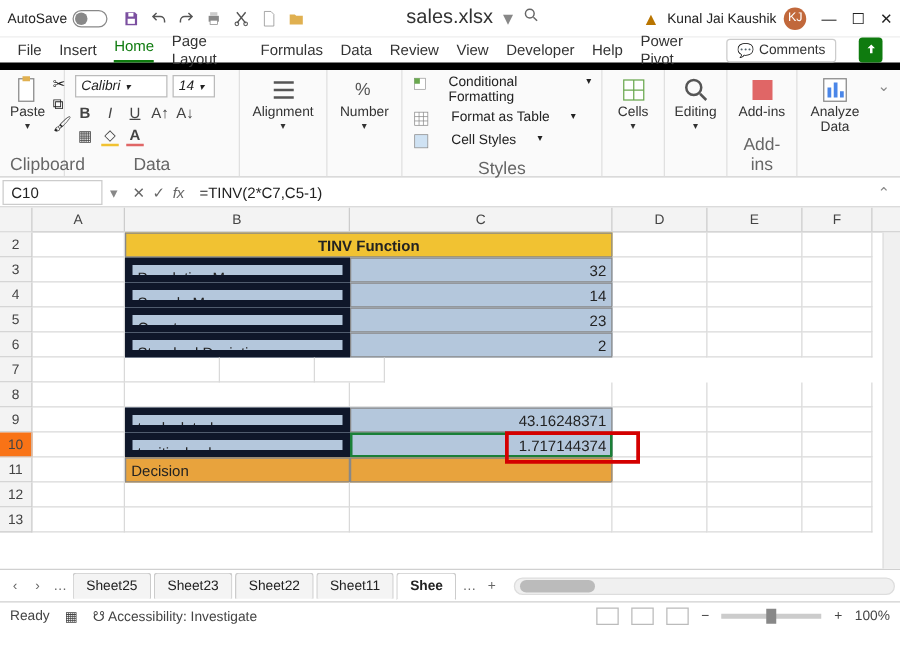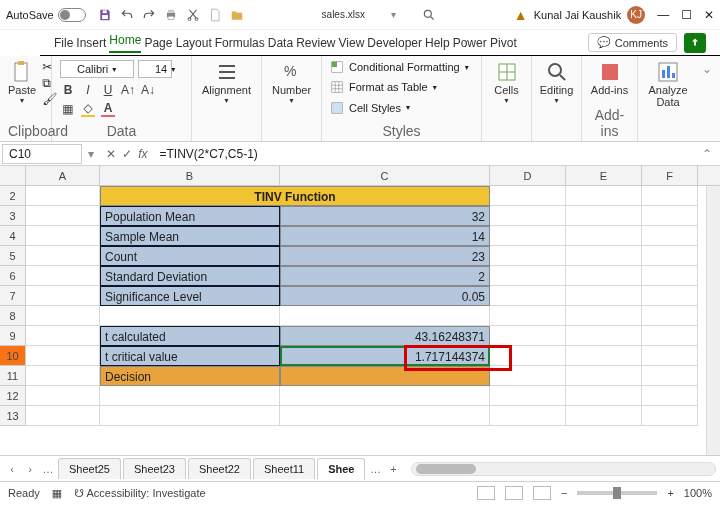--- a/index.html
+++ b/index.html
@@ -5,70 +5,70 @@
   * { box-sizing: border-box; margin: 0; padding: 0; font-family: "Segoe UI", Arial, sans-serif; }
   body { background: #fff; width: 720px; height: 519px; overflow: hidden; position: relative; font-size: 12px; color: #222; }
 
   
   .titlebar { height: 30px; display: flex; align-items: center; background: #fff; border-bottom: 1px solid #eee; padding: 0 6px; gap: 6px; }
   .autosave { display: flex; align-items: center; gap: 4px; font-size: 11px; }
   .toggle { width: 28px; height: 14px; border: 1px solid #888; border-radius: 8px; position: relative; background: #fff; }
   .toggle::after { content:""; width:10px; height:10px; background:#888; border-radius:50%; position:absolute; left:1px; top:1px; }
   .qat { display:flex; gap:8px; margin-left:6px; align-items:center; }
   .qat span, .qat svg { width:14px; height:14px; color:#555; }
-  .titlefile { flex:1; text-align:center; font-size:10px; color:#333; display:flex; justify-content:center; gap:26px; align-items:center;}
+  .titlefile { flex:1; text-align:center; font-size:16px; color:#333; display:flex; justify-content:center; gap:8px; }
   .magnify { color:#666; }
   .warn { color:#b97500; font-size:14px; }
   .winbtns { display:flex; gap:12px; margin-left:6px; align-items:center; }
   .avatar { width:18px; height:18px; border-radius:50%; background:#c1683b; color:#fff; font-size:10px; display:flex; align-items:center; justify-content:center; }
 
   
-  .menutabs { height: 26px; display:flex; align-items:center; gap: 3px; padding: 0 14px; font-size:12px; color:#333; border-bottom:1px solid #000000;margin-left:40px;}
+  .menutabs { height: 26px; display:flex; align-items:center; gap: 14px; padding: 0 14px; font-size:12px; color:#333; border-bottom:6px solid #000000;}
   .menutabs .active { color:#0f7b0f; border-bottom:2px solid #0f7b0f; padding-bottom:4px; }
   .comments-btn { margin-left:auto; border:1px solid #ccc; border-radius:3px; padding:2px 8px; font-size:11px; display:flex; gap:4px; align-items:center;}
   .sharebox { width:22px; height:20px; background:#0f7b0f; border-radius:3px; margin-left:4px; display:flex; align-items:center; justify-content:center; color:#fff;}
 
   
   .ribbon { height: 86px; display:flex; border-bottom:1px solid #d0d0d0; background:#fafafa; }
   .group { border-right:1px solid #e0e0e0; padding: 4px 8px 2px 8px; display:flex; flex-direction:column; justify-content:space-between; }
   .group-label { font-size:14px; color:#666; text-align:center; margin-top:2px; position:relative; }
   .clip { width:52px; }
   .bigicon { display:flex; flex-direction:column; align-items:center; font-size:11px; color:#333; }
   .bigicon svg { width:24px; height:24px; }
   .fontgroup { width: 140px; }
   .fontrow { display:flex; gap:4px; align-items:center; margin-bottom:3px; }
-  .fontrow .sel { border:1px solid #bbb; background:#fff; font-size:11px; padding:1px 16px; height:18px; display:flex; align-items:center; gap:4px; }
+  .fontrow .sel { border:1px solid #bbb; background:#fff; font-size:11px; padding:1px 4px; height:18px; display:flex; align-items:center; gap:4px;font-style:italic; }
   .fbtn { width:16px; height:16px; display:flex; align-items:center; justify-content:center; font-size:12px; color:#444; }
   .colorbar { width:14px; height:3px; background:#e06666; }
   .colorbary { width:14px; height:3px; background:#f1c232; }
   .small-stack { display:flex; flex-direction:column; gap:2px; margin-left:2px;}
   .aligngroup { width:70px; }
   .numgroup { width:60px; }
   .stylesgroup { width:160px; }
-  .styline { display:flex; align-items:center; gap:5px; font-size:11px; margin-bottom:4px;}
+  .styline { display:flex; gap:17px; font-size:11px; margin-bottom:4px;}
   .cellsgroup, .editgroup { width:50px; }
 
   
   .fxbar { height: 24px; border-bottom:1px solid #d0d0d0; display:flex; align-items:center; font-size:12px; }
   .namebox { width:80px; border:1px solid #ccc; margin:2px; padding:2px 6px; background:#fff; }
   .fxbtns { display:flex; gap:6px; padding:0 8px; color:#666; }
   .fxformula { flex:1; padding:2px 4px; }
   .fxcaret { padding:0 8px; color:#888; }
 
   
   .gridwrap { position:relative; height: 290px; overflow:hidden; border-bottom:1px solid #d0d0d0;}
   .colhead { display:flex; height:20px; background:#f3f3f3; border-bottom:1px solid #ccc; }
   .corner { width:26px; border-right:1px solid #ccc; background:#f3f3f3; }
   .ch { border-right:1px solid #ccc; text-align:center; font-size:11px; color:#444; line-height:20px; }
   .cA { width:74px; } .cB { width:180px; } .cC { width:210px; } .cD { width:76px; } .cE { width:76px; } .cF { width:56px; }
   .row { display:flex; height:20px; }
   .rh { width:26px; background:#f3f3f3; border-right:1px solid #ccc; border-bottom:1px solid #ccc; text-align:center; font-size:11px; color:#444; line-height:20px; }
   .cell { border-right:1px solid #d9d9d9; border-bottom:1px solid #d9d9d9; font-size:12px; padding:0 4px; line-height:20px; overflow:hidden; white-space:nowrap; }
   .merged-title { width:390px; background:#f1c232; text-align:center; font-weight:bold; border:1px solid #888; }
-  .lbl { background:#b4c7dc; border:1px solid #0f172a; }
+  .lbl { background:#b4c7dc; border:6px solid #0f172a; }
   .val { background:#b4c7dc; border:1px solid #888; text-align:right; }
   .valo { background:#e8a33d; border:1px solid #888; text-align:right; }
   .lblo { background:#e8a33d; border:1px solid #888; }
   .selcell { outline:2px solid #1a7f37; outline-offset:-2px; }
   .redover { position:absolute; border:3px solid #d40000; pointer-events:none; }
   .vscroll { position:absolute; right:0; top:20px; bottom:0; width:14px; background:#f0f0f0; border-left:1px solid #ddd;}
 
   
   .tabbar { height:26px; display:flex; align-items:center; border-bottom:1px solid #d0d0d0; padding:0 4px; gap:2px; font-size:11px; position:relative;}
   .navbtn { width:16px; text-align:center; color:#666; }
@@ -405,22 +405,20 @@
     <div class="cell cB lbl">Standard Deviation</div>
     <div class="cell cC val">2</div>
     <div class="cell cD"></div>
       <div class="cell cE"></div>
       <div class="cell cF"></div>
   </div>
 
   <div class="row">
       <div class="rh">7</div>
     <div class="cell cA"></div>
-    <div class="cell cB lbl">Significance Level</div>
-    <div class="cell cC val">0.05</div>
     <div class="cell cD"></div>
       <div class="cell cE"></div>
       <div class="cell cF"></div>
   </div>
 
   <div class="row">
       <div class="rh">8</div>
     <div class="cell cA"></div>
       <div class="cell cB"></div>
       <div class="cell cC"></div>

